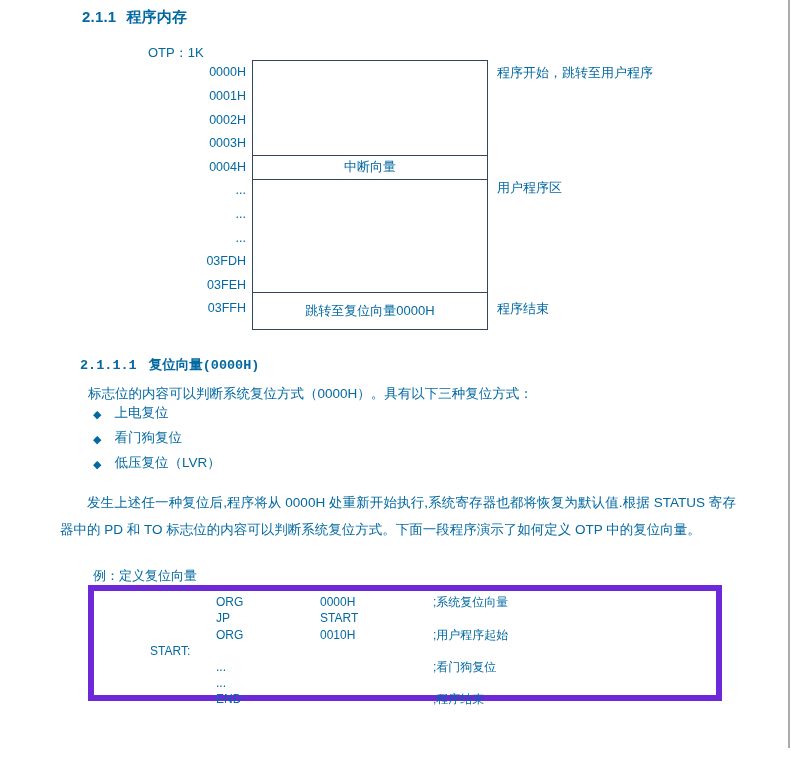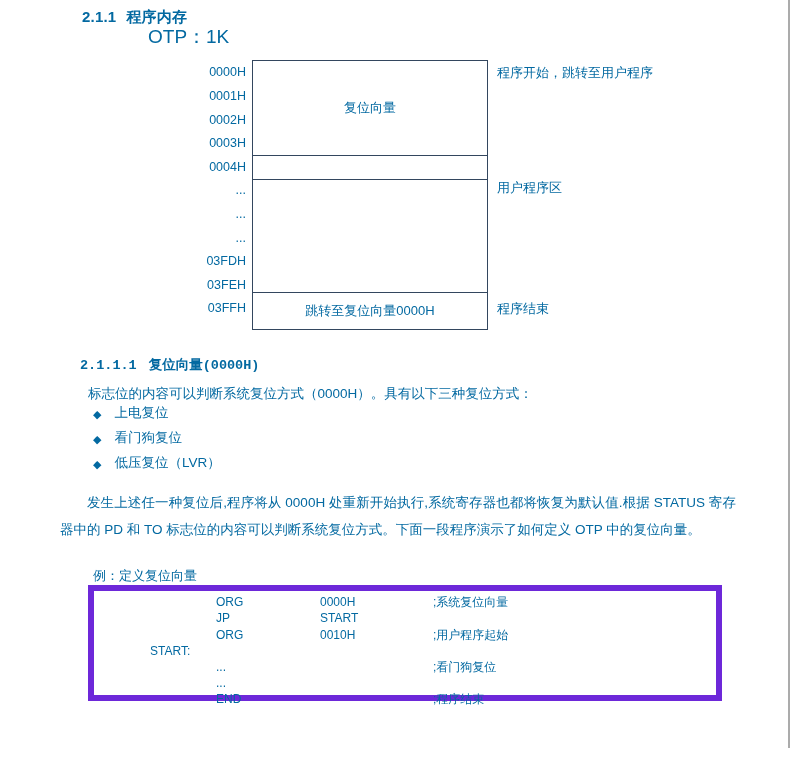--- a/index.html
+++ b/index.html
@@ -37,37 +37,37 @@
 </style>
 </head>
 <body>
 
 <div class="page">
 
   <div class="abs h1" style="left:82px;top:8px;">
     <span class="num">2.1.1</span><span>程序内存</span>
   </div>
 
-  <div class="abs body-text" style="left:148px;top:24px;font-size:19px;">OTP：1K</div>
+  <div class="abs body-text" style="left:148px;top:44px;font-size:13px;">OTP：1K</div>
 
   <div class="addr" style="top:60px;">0000H</div>
   <div class="addr" style="top:84px;">0001H</div>
   <div class="addr" style="top:108px;">0002H</div>
   <div class="addr" style="top:131px;">0003H</div>
   <div class="addr" style="top:155px;">0004H</div>
   <div class="addr" style="top:178px;">...</div>
   <div class="addr" style="top:202px;">...</div>
   <div class="addr" style="top:226px;">...</div>
   <div class="addr" style="top:249px;">03FDH</div>
   <div class="addr" style="top:273px;">03FEH</div>
   <div class="addr" style="top:296px;">03FFH</div>
 
   <div class="abs mapbox">
-    <div class="sec-label" style="top:0;height:94px;">复位向量</div>
     <div class="divider" style="top:94px;"></div>
+    <div class="sec-label" style="top:94px;height:24px;">中断向量</div>
     <div class="divider" style="top:118px;"></div>
     <div class="sec-label" style="top:118px;height:113px;"></div>
     <div class="divider" style="top:231px;"></div>
     <div class="sec-label" style="top:231px;height:37px;">跳转至复位向量0000H</div>
   </div>
 
   <div class="anno" style="top:64px;">程序开始，跳转至用户程序</div>
   <div class="anno" style="top:179px;text-align:center;">用户程序区</div>
   <div class="anno" style="top:300px;">程序结束</div>
 

